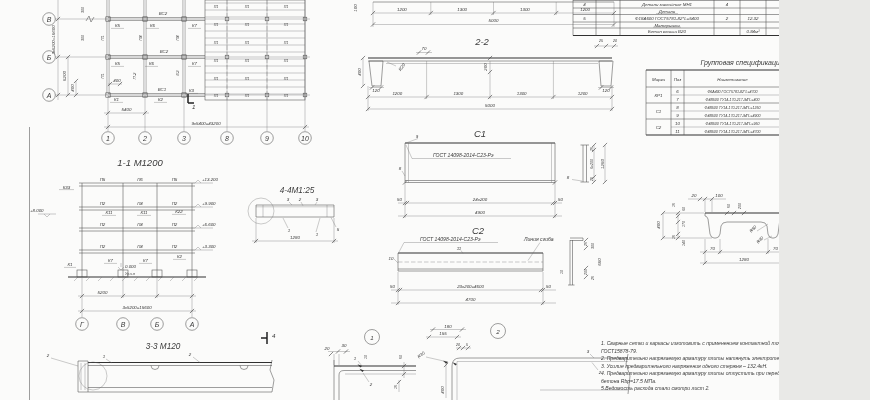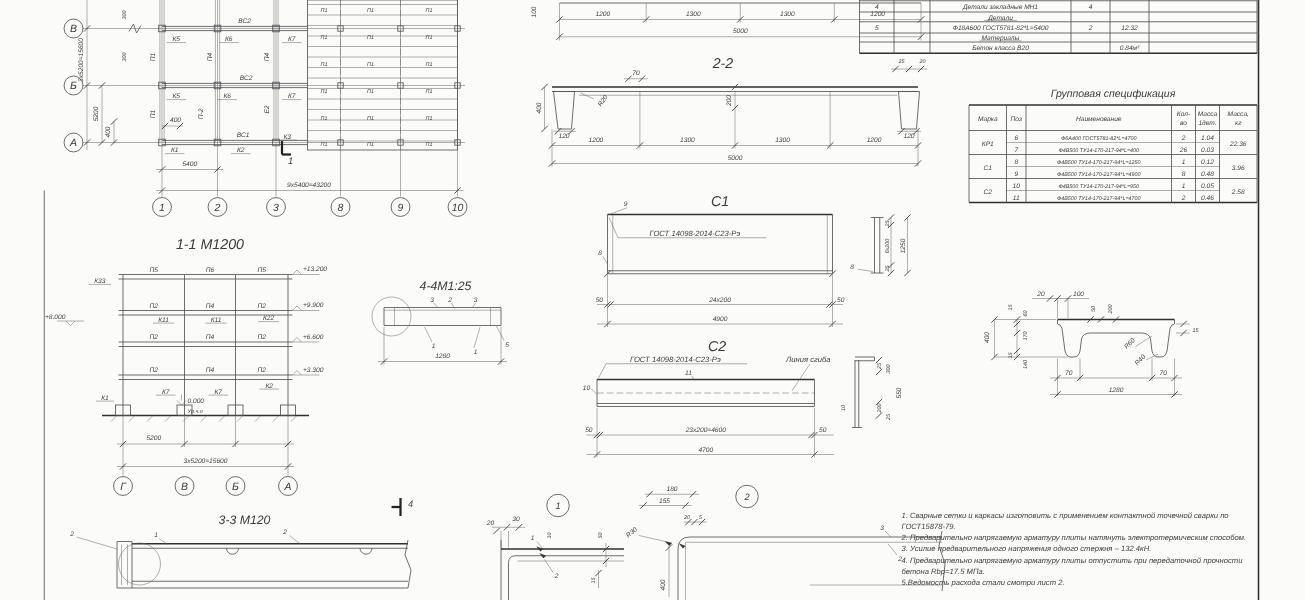--- a/index.html
+++ b/index.html
@@ -1,16 +1,16 @@
 <!DOCTYPE html>
 <html><head>
 <meta charset="utf-8">
 <style>
   html,body{margin:0;padding:0;background:#e9e9e7;}
-  .sheet{position:relative;width:870px;height:400px;background:#fbfbfa;overflow:hidden;text-align:right;}
+  .sheet{position:relative;width:779px;height:400px;background:#fbfbfa;overflow:hidden;text-align:right;}
   svg{display:block;}
   svg text{font-family:"Liberation Sans",sans-serif;font-style:italic;fill:#3a3a3a;}
   .ln{stroke:#4f4f4f;stroke-width:.55;fill:none;}
   .lnt{stroke:#6a6a6a;stroke-width:.35;fill:none;}
   .lnh{stroke:#303030;stroke-width:1.05;fill:none;}
   .lnx{stroke:#222;stroke-width:1.5;fill:none;}
   .dash{stroke-dasharray:4.5 2;}
   .t3{font-size:3.6px;}
   .t4{font-size:4.4px;}
   .t5{font-size:5.1px;}

